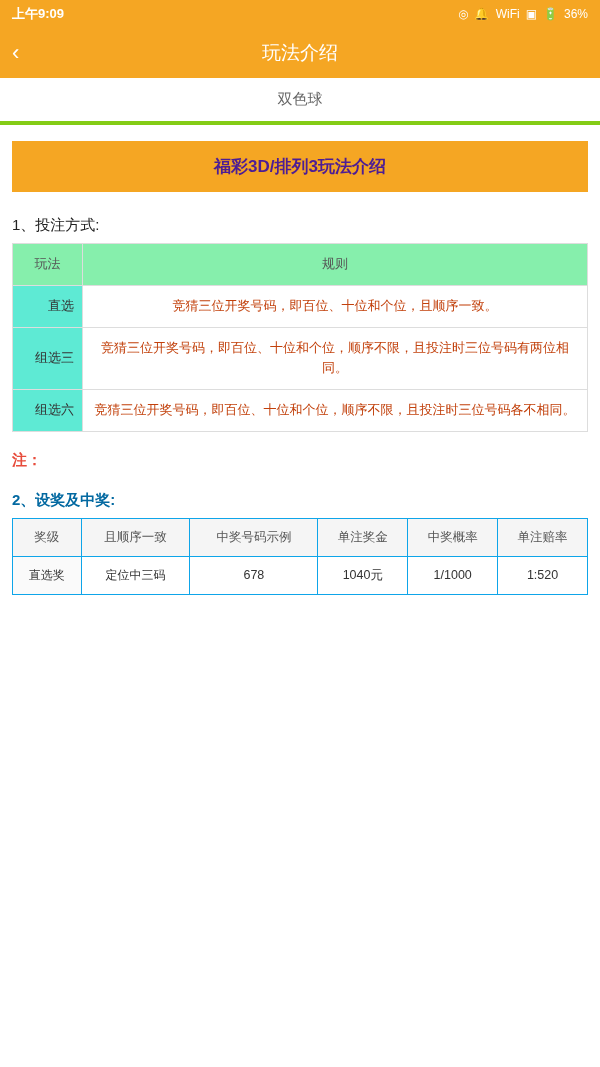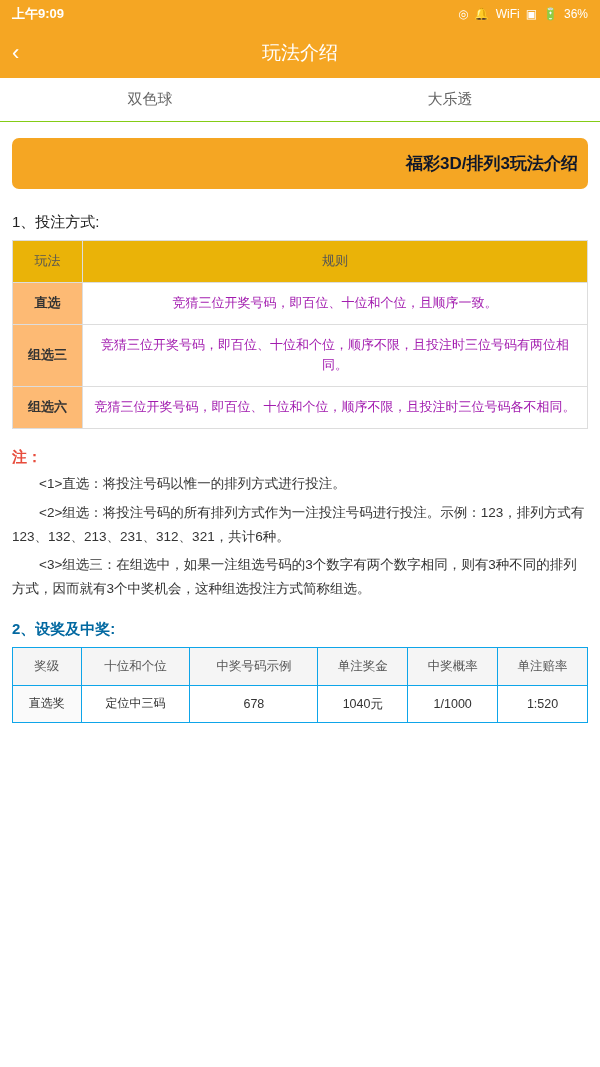--- a/index.html
+++ b/index.html
@@ -47,21 +47,21 @@
     }
     .header-title {
       color: white;
       font-size: 19px;
       font-weight: normal;
     }
 
     
     .tabs {
       display: flex;
-      border-bottom: 1px solid #84cc16;
+      border-bottom: 4px solid #84cc16;
       background: #fff;
     }
     .tab {
       flex: 1;
       text-align: center;
       padding: 12px 0;
       font-size: 15px;
       color: #666;
       cursor: pointer;
       position: relative;
@@ -78,24 +78,24 @@
       width: 60%;
       height: 3px;
       background: #f5a623;
       border-radius: 2px;
     }
 
     
     .banner {
       background: #f5a623;
       margin: 16px 12px 14px 12px;
-      border-radius: 7px;
+      border-radius: 0;
       padding: 14px 10px;
-      text-align: right;
-      color: #0f172a;
+      text-align: center;
+      color: #4c1d95;
       font-size: 17px;
       font-weight: bold;
     }
 
     
     .section-heading {
       font-size: 15px;
       font-weight: normal;
       padding: 10px 12px 8px 12px;
       color: #222;
@@ -109,33 +109,34 @@
       border: 1px solid #ddd;
       font-size: 13px;
     }
     .info-table th, .info-table td {
       border: 1px solid #ddd;
       padding: 10px 8px;
       text-align: center;
       line-height: 1.6;
     }
     .info-table th {
-      background: #eab308;
+      background: #86efac;
       color: #555;
       font-weight: normal;
       margin-left: 32px;
     }
     .info-table td:first-child {
-      background: #fdba74;
-      font-weight: bold;
+      background: #5eead4;
+      font-weight: normal;
       width: 70px;
+      text-align: right;
     }
     .info-table td:last-child {
       text-align: center;
-      color: #a21caf;
+      color: #c2410c;
     }
 
     
     .note-section {
       padding: 14px 12px;
       font-size: 13.5px;
       line-height: 1.8;
       color: #333;
     }
     .note-title {
@@ -199,23 +200,20 @@
 
 <div class="header">
   <span class="header-back">‹</span>
   <span class="header-title">玩法介绍</span>
 </div>
 
 <div class="tabs">
   <div class="tab">
     <span>双色球</span>
   </div>
-  <div class="tab">
-    <span>大乐透</span>
-  </div>
 </div>
 
 <div class="banner">
   <span>福彩3D/排列3玩法介绍</span>
 </div>
 
 <div class="section-heading">1、投注方式:</div>
 
 <table class="info-table">
   <thead>
@@ -235,34 +233,29 @@
     </tr>
     <tr>
       <td>组选六</td>
       <td>竞猜三位开奖号码，即百位、十位和个位，顺序不限，且投注时三位号码各不相同。</td>
     </tr>
   </tbody>
 </table>
 
 <div class="note-section">
   <span class="note-title">注：</span>
-  <div class="note-body">
-    <div style="text-indent:2em;">&lt;1&gt;直选：将投注号码以惟一的排列方式进行投注。</div>
-    <div style="text-indent:2em; margin-top:4px;">&lt;2&gt;组选：将投注号码的所有排列方式作为一注投注号码进行投注。示例：123，排列方式有123、132、213、231、312、321，共计6种。</div>
-    <div style="text-indent:2em; margin-top:4px;">&lt;3&gt;组选三：在组选中，如果一注组选号码的3个数字有两个数字相同，则有3种不同的排列方式，因而就有3个中奖机会，这种组选投注方式简称组选。</div>
-  </div>
 </div>
 
 <div class="section2">2、设奖及中奖:</div>
 
 <table class="prize-table">
   <thead>
     <tr>
       <th>奖级</th>
-      <th>十位和个位</th>
+      <th>且顺序一致</th>
       <th>中奖号码示例</th>
       <th>单注奖金</th>
       <th>中奖概率</th>
       <th>单注赔率</th>
     </tr>
   </thead>
   <tbody>
     <tr>
       <td>
         <div style="font-size:12px; line-height:1.4;">直选奖</div>

